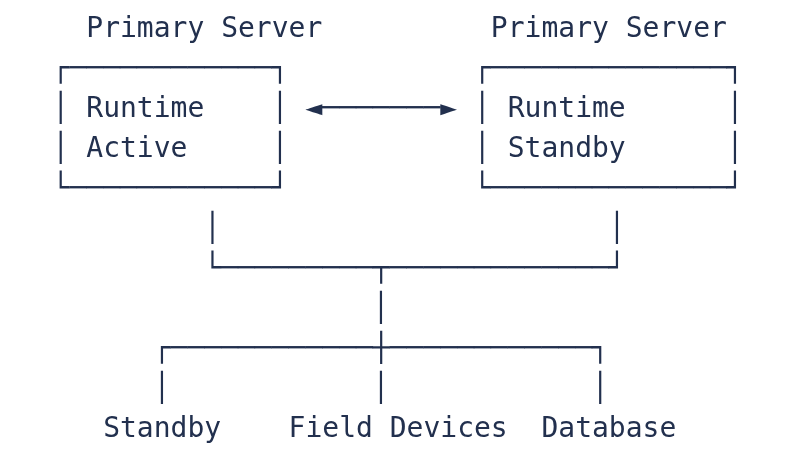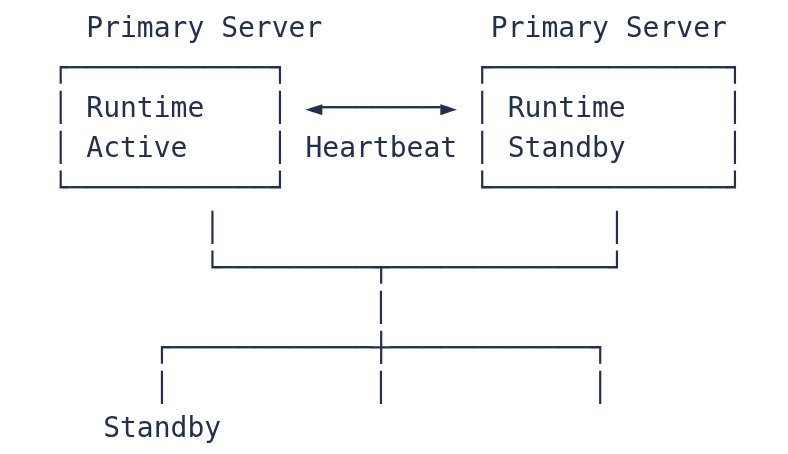--- a/index.html
+++ b/index.html
@@ -40,30 +40,31 @@
   <div class="g" style="--c:29; --r:0">Primary Server</div>
 
   <div class="g" style="--c:3;  --r:1">┌────────────┐
 │            │
 │            │
 └────────────┘</div>
   <div class="g" style="--c:5;  --r:2">Runtime</div>
   <div class="g" style="--c:5;  --r:3">Active</div>
 
   <div class="g" style="--c:18; --r:2">◄───────►</div>
-  <div class="g" style="--c:18; --r:3">Heartbeat</div>
 
   <div class="g" style="--c:28; --r:1">┌──────────────┐
 │              │
 │              │
 └──────────────┘</div>
   <div class="g" style="--c:30; --r:2">Runtime</div>
   <div class="g" style="--c:30; --r:3">Standby</div>
 
   <div class="g" style="--c:9;  --r:5">   │                       │
    └─────────┬─────────────┘
              │
 ┌────────────┼────────────┐
 │            │            │</div>
 
   <div class="g" style="--c:6;  --r:10">Standby</div>
+  <div class="g" style="--c:17; --r:10">Field Devices</div>
+  <div class="g" style="--c:32; --r:10">Database</div>
 
 </div>
 
 </body></html>

